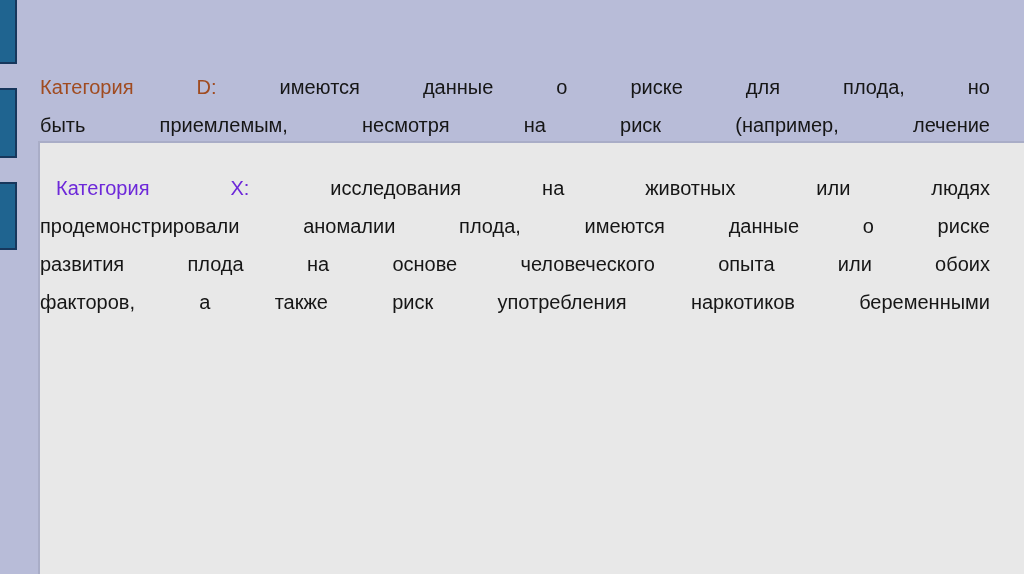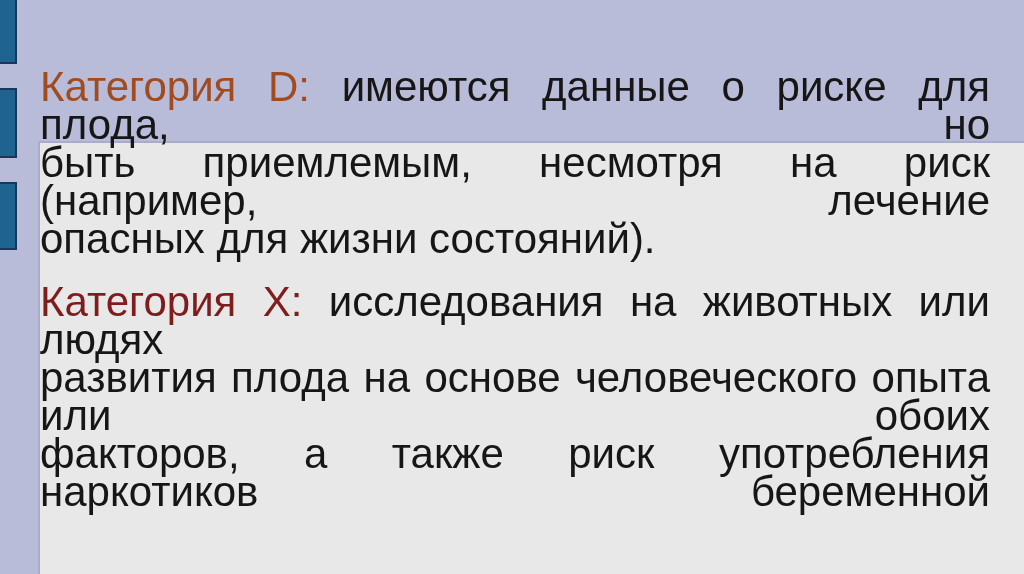--- a/index.html
+++ b/index.html
@@ -31,21 +31,21 @@
     z-index: 2;
   }
   .bar1 { top: 0;    height: 62px; border-top: none; }
   .bar2 { top: 88px;  height: 66px; }
   .bar3 { top: 182px; height: 64px; }
   .textblock {
     position: absolute;
     left: 40px; top: 68px;
     width: 950px;
     color: var(--text, #161616);
-    font-size: 42px;
+    font-size: 20px;
     line-height: 38px;
     z-index: 3;
   }
   .para { margin: 0; }
   .para + .para { margin-top: 25px; }
   .line {
     text-align: justify;
     text-align-last: justify;
     white-space: normal;
   }
@@ -64,26 +64,26 @@
   <div class="panel"></div>
 
   <div class="textblock">
 
     <div class="para">
       <div class="line">
         <span class="label" style="color: rgb(160, 75, 32);">Категория D:</span>
         <span>имеются данные о  риске для  плода, но</span>
       </div>
       <div class="line">быть приемлемым, несмотря на риск  (например, лечение</div>
-      <div class="line last">опасных для жизни состояний).</div>
     </div>
 
     <div class="para">
       <div class="line">
-        <span class="label" style="color: #7f1d1d;">Категория X:</span>
+        <span class="label" style="color: #6d28d9; padding-left: 16px;">Категория X:</span>
         <span>исследования на животных или людях</span>
       </div>
+      <div class="line">продемонстрировали аномалии плода, имеются данные о риске</div>
       <div class="line">развития плода на основе человеческого  опыта или обоих</div>
-      <div class="line">факторов, а также риск употребления наркотиков беременной</div>
+      <div class="line">факторов, а также риск употребления наркотиков беременными</div>
     </div>
 
   </div>
 </div>
 
 </body></html>

